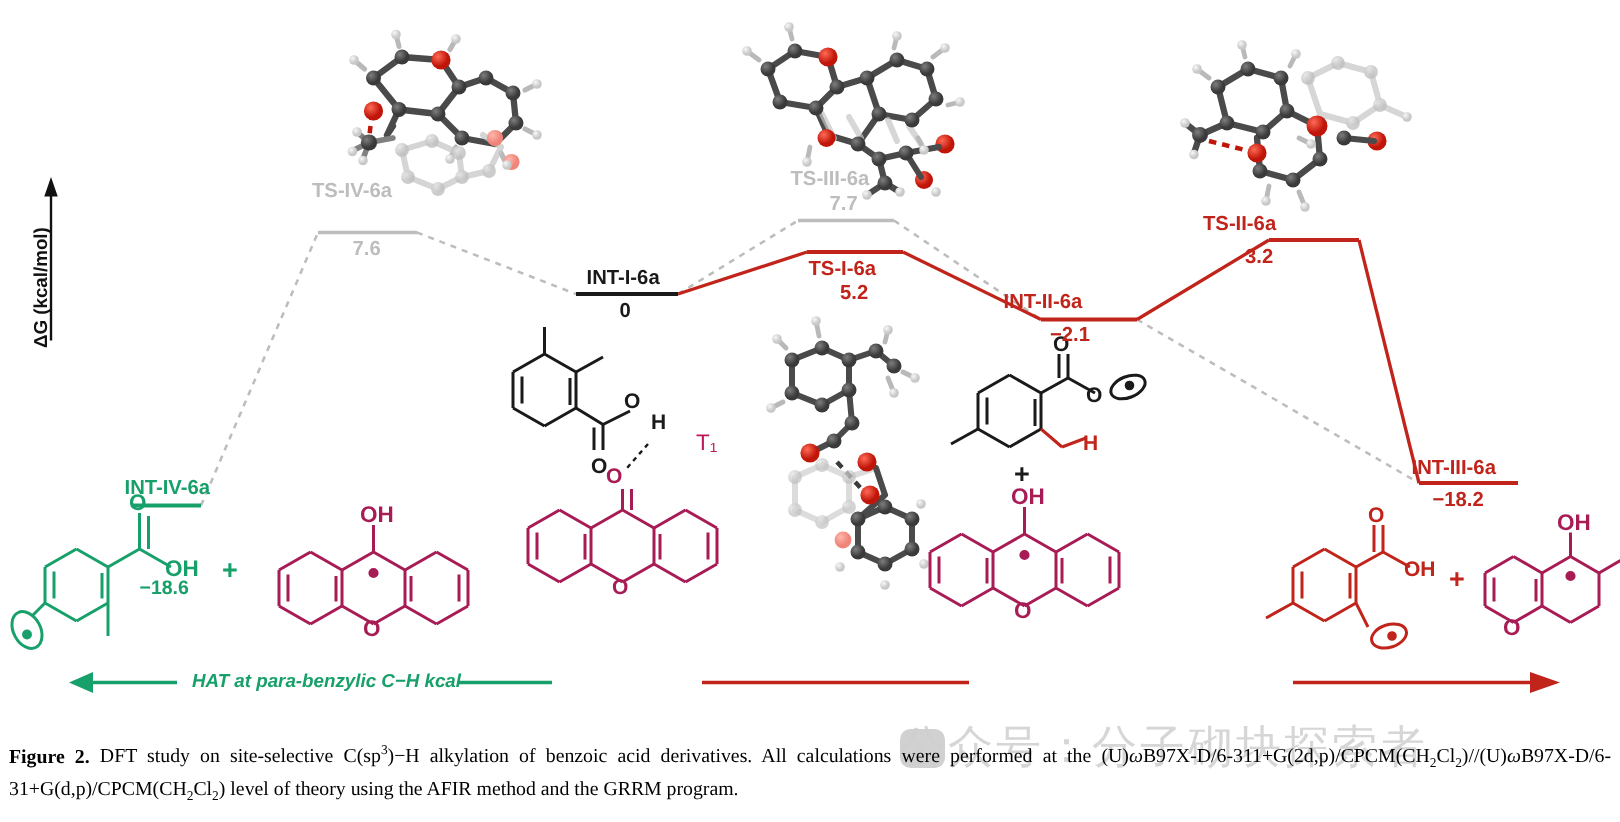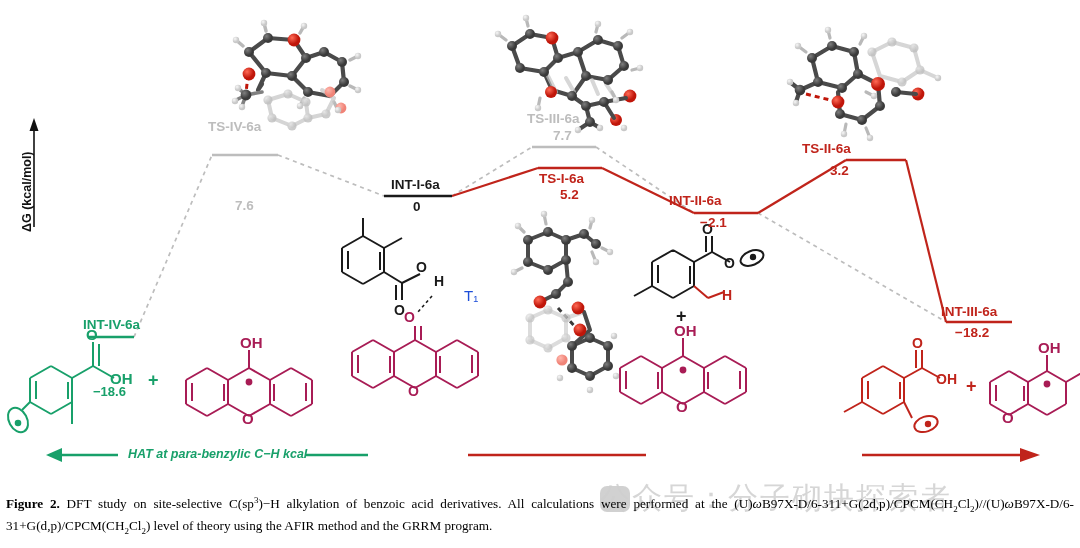--- a/index.html
+++ b/index.html
@@ -443,21 +443,21 @@
     <g stroke="#c0241b" stroke-width="2.4" fill="none">
       <path d="M468,455 L646,455"></path>
       <path d="M862,455 L1032,455"></path>
       <path d="M1020,448 L1040,455 L1020,462 Z" fill="#c0241b" stroke="none"></path>
     </g>
   </svg>
 
   <div class="axis-label" style="left:20px;top:232px;">ΔG (kcal/mol)</div>
 
   <div class="lbl gray" style="left:208px;top:120px;font-size:13.5px;">TS-IV-6a</div>
-  <div class="lbl gray" style="left:235px;top:159px;font-size:13.5px;margin-top:40px;">7.6</div>
+  <div class="lbl gray" style="left:235px;top:159px;font-size:13.5px;">7.6</div>
 
   <div class="lbl gray" style="left:527px;top:112px;font-size:13.5px;">TS-III-6a</div>
   <div class="lbl gray" style="left:553px;top:129px;font-size:13.5px;">7.7</div>
 
   <div class="lbl black" style="left:391px;top:178px;font-size:13.5px;">INT-I-6a</div>
   <div class="lbl black" style="left:413px;top:200px;font-size:13.5px;">0</div>
 
   <div class="lbl red" style="left:539px;top:172px;font-size:13.5px;">TS-I-6a</div>
   <div class="lbl red" style="left:560px;top:188px;font-size:13.5px;">5.2</div>
 
@@ -466,21 +466,21 @@
 
   <div class="lbl red" style="left:802px;top:142px;font-size:13.5px;">TS-II-6a</div>
   <div class="lbl red" style="left:830px;top:164px;font-size:13.5px;">3.2</div>
 
   <div class="lbl red" style="left:941px;top:305px;font-size:13.5px;">INT-III-6a</div>
   <div class="lbl red" style="left:955px;top:326px;font-size:13.5px;">−18.2</div>
 
   <div class="lbl green" style="left:83px;top:318px;font-size:13.5px;">INT-IV-6a</div>
   <div class="lbl green" style="left:93px;top:341px;font-size:13px;margin-top:44px;">−18.6</div>
 
-  <div class="lbl" style="left:464px;top:288px;font-size:15px;color:#1d4ed8;font-weight:normal;">T₁</div>
+  <div class="lbl" style="left:464px;top:288px;font-size:15px;color:#be185d;font-weight:normal;">T₁</div>
 
   <div class="pathway-txt" style="left:128px;top:447px;color:#18a06a;">HAT at para-benzylic C−H kcal</div>
 
   <div class="wm-dot"></div>
   <div class="wm">公众号：分子砌块探索者</div>
 
   <div class="caption">
     <b>Figure 2.</b><span> DFT study on site-selective C(sp<sup>3</sup>)−H alkylation of benzoic acid derivatives. All calculations were performed at the (U)<i>ω</i>B97X-D/6-311+G(2d,p)/CPCM(CH<sub>2</sub>Cl<sub>2</sub>)//(U)<i>ω</i>B97X-D/6-31+G(d,p)/CPCM(CH<sub>2</sub>Cl<sub>2</sub>) level of theory using the AFIR method and the GRRM program.</span>
   </div>
 

